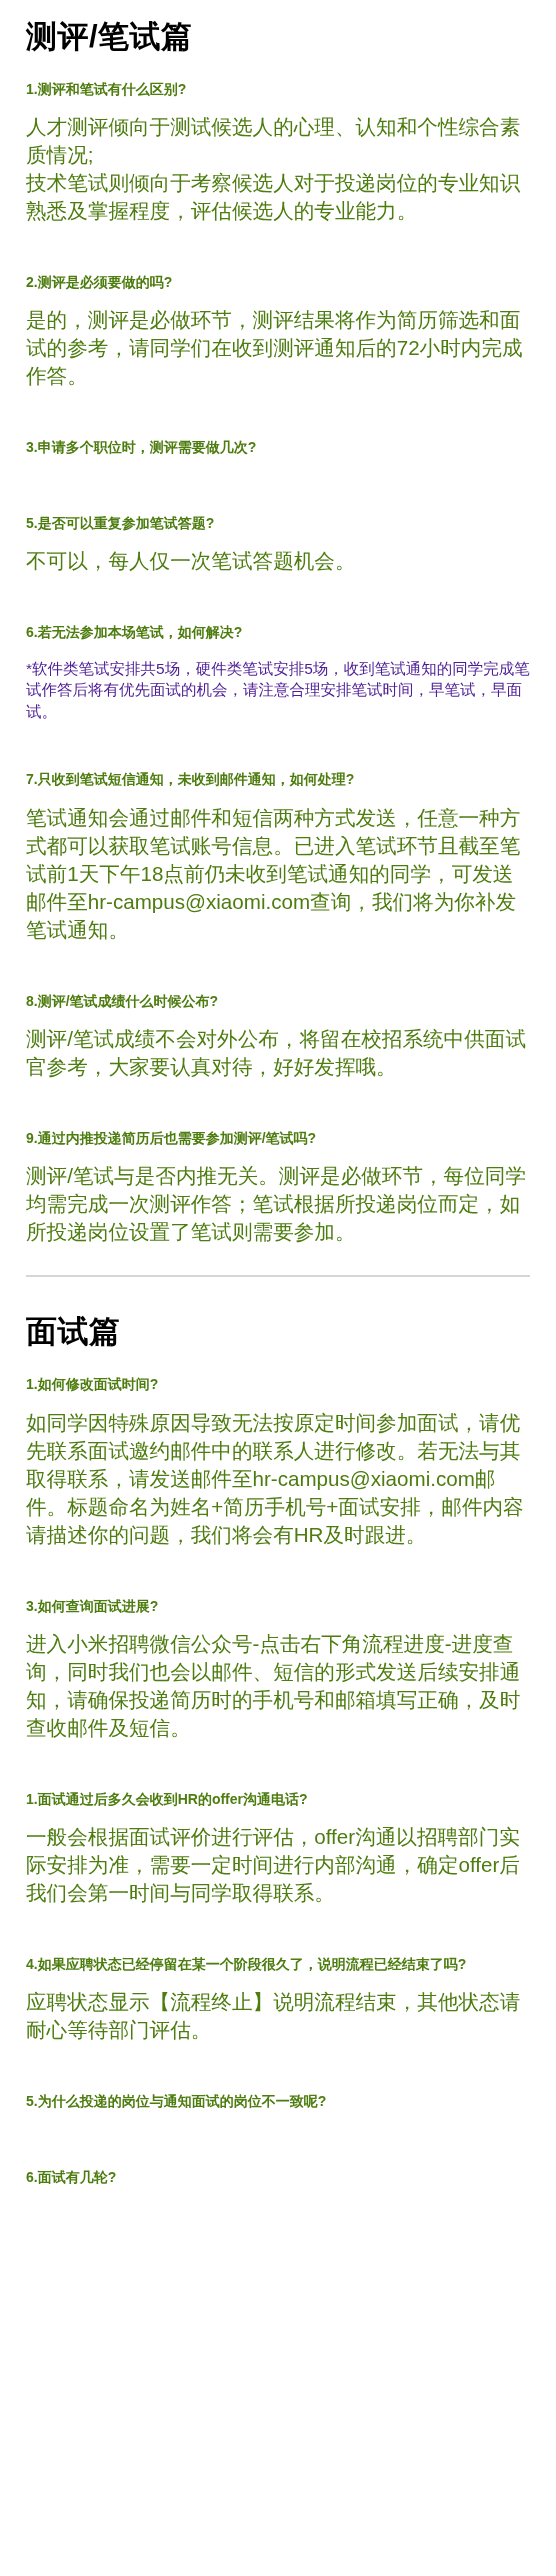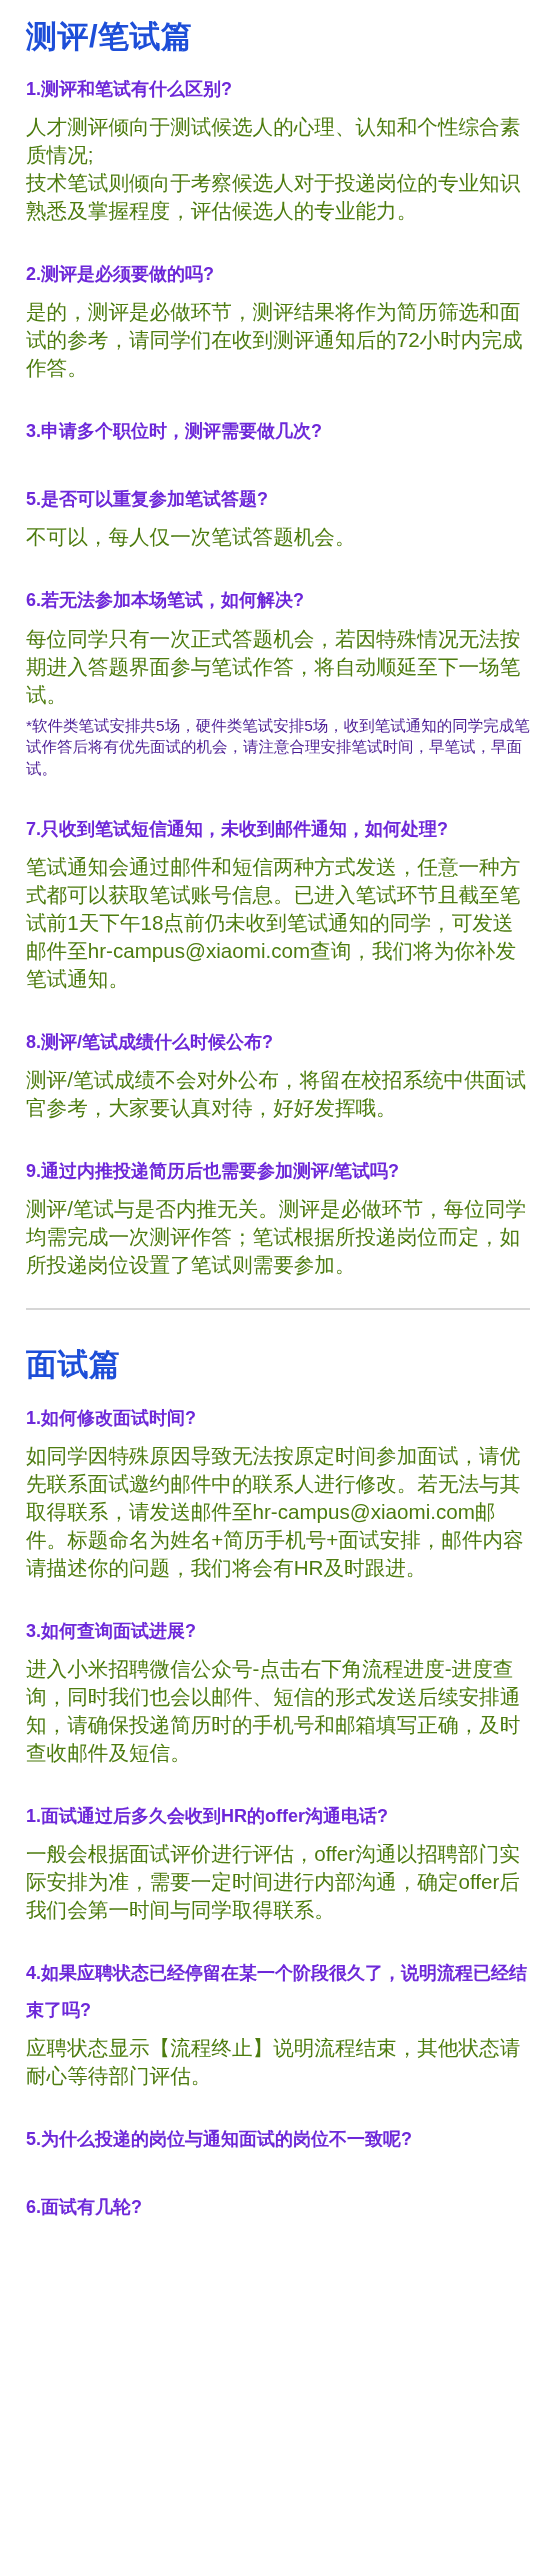--- a/index.html
+++ b/index.html
@@ -16,34 +16,34 @@
   .page {
     box-sizing: border-box;
     width: 556px;
     padding: 17.5px 26px 62px 26px;
   }
   .section-title {
     margin: 0;
     font-size: 31px;
     line-height: 1.22;
     font-weight: 800;
-    color: #1d4ed8;
+    color: #000000;
     letter-spacing: 0.5px;
   }
   .qa {
-    margin-top: 31px;
+    margin-top: 39px;
   }
   .section-title + .qa {
     margin-top: 15.5px;
   }
   .question {
     margin: 0;
-    font-size: 18px;
+    font-size: 14px;
     font-weight: 700;
-    color: #6d28d9;
+    color: #4d7c0f;
     line-height: 37px;
   }
   .answer {
     margin: 5.2px 0 0 0;
     font-size: 20.6px;
     font-weight: 400;
     color: #4d7c0f;
     line-height: 28px;
     white-space: pre-line;
   }
@@ -86,21 +86,20 @@
     </div>
 
 
     <div class="qa">
       <h2 class="question">5.是否可以重复参加笔试答题?</h2>
       <p class="answer">不可以，每人仅一次笔试答题机会。</p>
     </div>
 
     <div class="qa">
       <h2 class="question">6.若无法参加本场笔试，如何解决?</h2>
-      <p class="answer">每位同学只有一次正式答题机会，若因特殊情况无法按期进入答题界面参与笔试作答，将自动顺延至下一场笔试。</p>
       <p class="footnote">*软件类笔试安排共5场，硬件类笔试安排5场，收到笔试通知的同学完成笔试作答后将有优先面试的机会，请注意合理安排笔试时间，早笔试，早面试。</p>
     </div>
 
     <div class="qa">
       <h2 class="question">7.只收到笔试短信通知，未收到邮件通知，如何处理?</h2>
       <p class="answer">笔试通知会通过邮件和短信两种方式发送，任意一种方式都可以获取笔试账号信息。已进入笔试环节且截至笔试前1天下午18点前仍未收到笔试通知的同学，可发送邮件至hr-campus@xiaomi.com查询，我们将为你补发笔试通知。</p>
     </div>
 
     <div class="qa">
       <h2 class="question">8.测评/笔试成绩什么时候公布?</h2>

